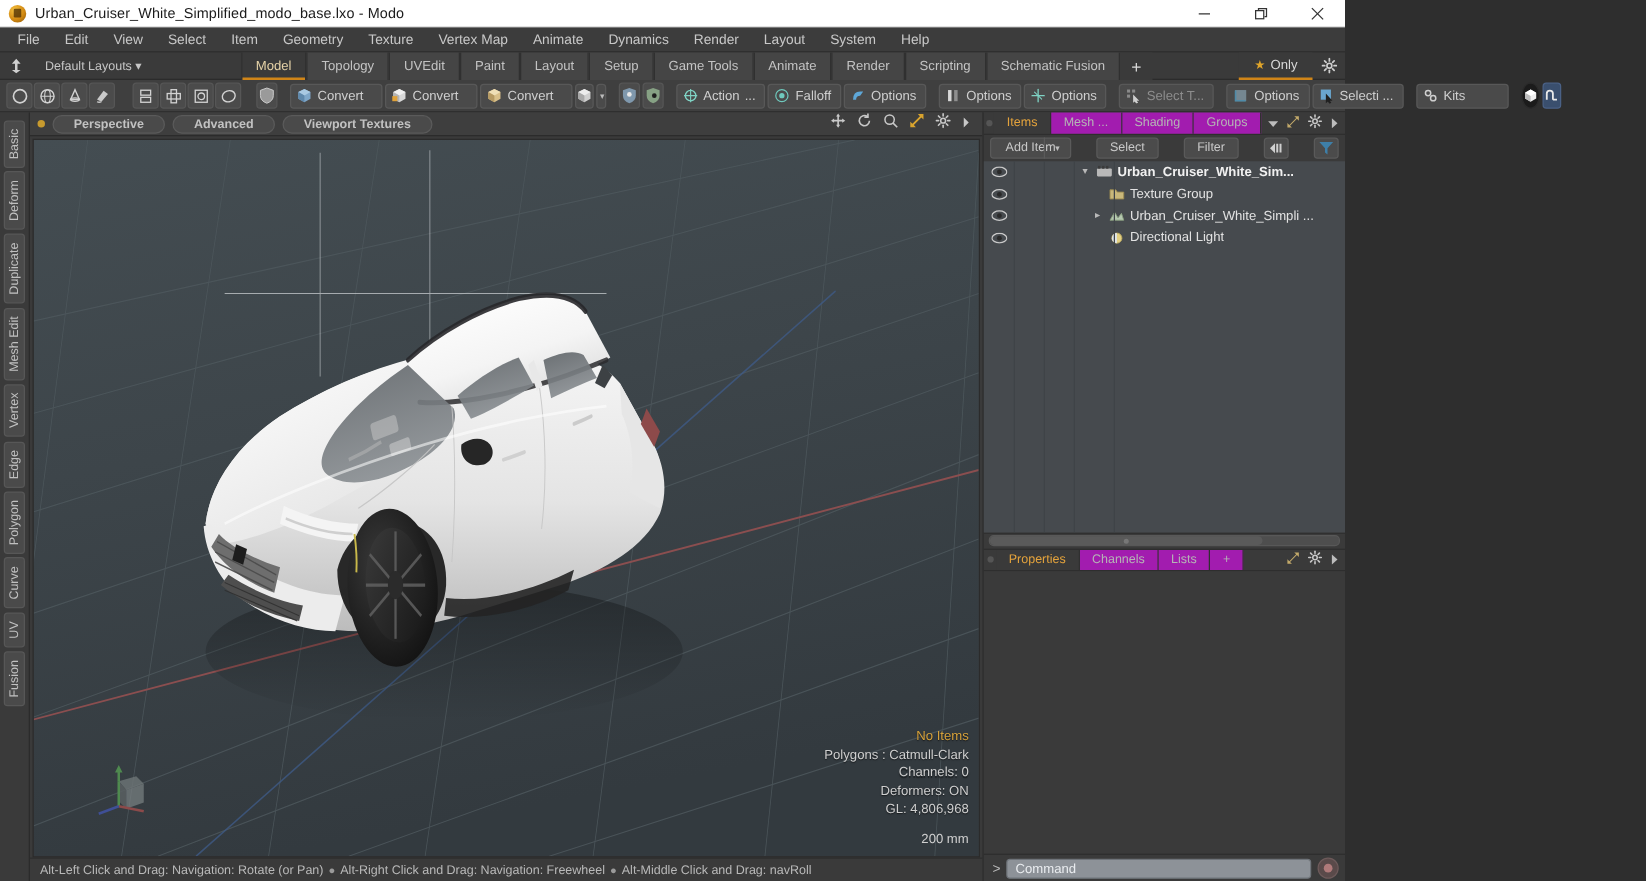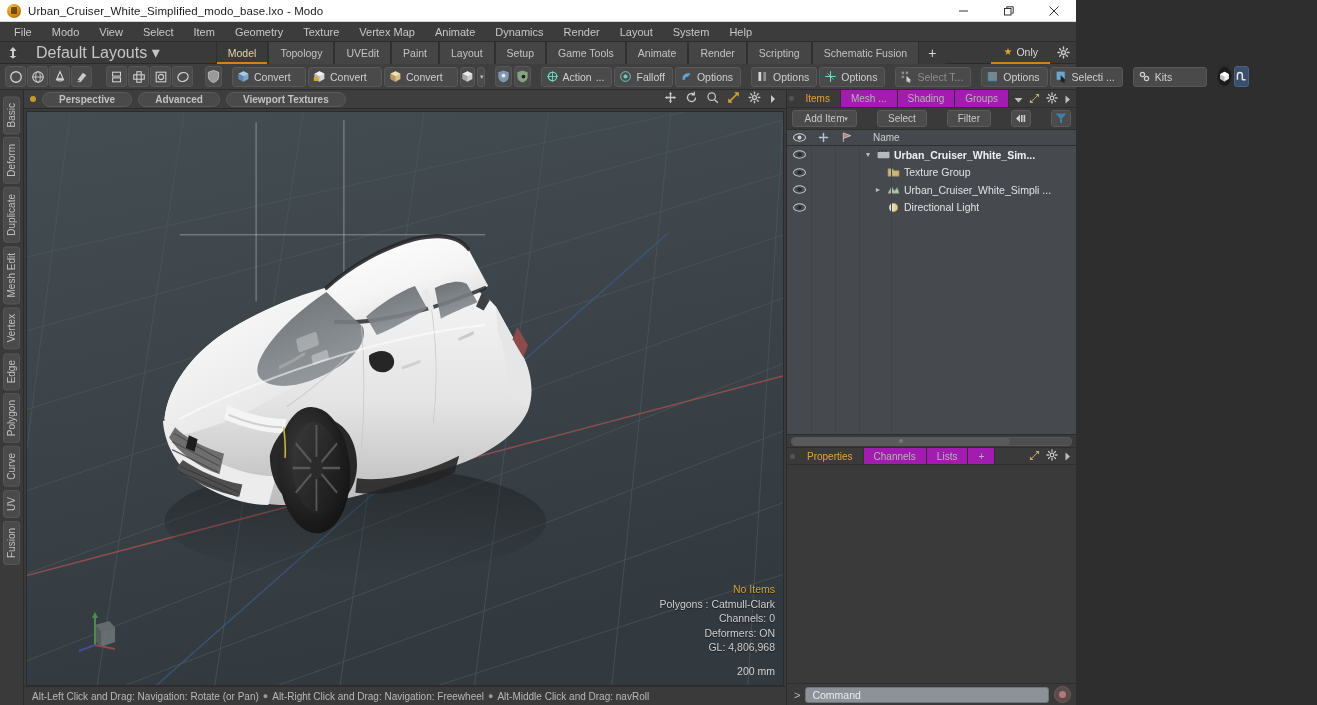--- a/index.html
+++ b/index.html
@@ -44,21 +44,21 @@
   .menu-item {
     font-size: 11px; color: #c8c8c8; padding: 2px 10px; white-space: nowrap; line-height: 14px;
   }
 
   
   .layoutbar {
     height: 22px; background: #3a3a3a; display: flex; align-items: center;
     flex: 0 0 22px; border-bottom: 1px solid #2b2b2b; padding-left: 4px;
   }
   .anchor-ico { width: 18px; display: flex; align-items: center; justify-content: center; }
-  .layout-sel { font-size: 16px; color: #c6c6c6; padding: 0 10px 0 14px; white-space: nowrap; }
+  .layout-sel { font-size: 10px; color: #c6c6c6; padding: 0 10px 0 14px; white-space: nowrap; }
   .layout-spacer { flex: 1 1 auto; }
   .tabs { display: flex; align-items: stretch; height: 22px; }
   .tab {
     font-size: 10.5px; color: #c3c3c3; padding: 0 11px; display: flex; align-items: center;
     background: #454545; border-left: 1px solid #303030; border-right: 1px solid #303030;
     white-space: nowrap; position: relative;
   }
   .tab.active { background: #3a3a3a; color: #e6d3a8; }
   .tab.active::after {
     content: ""; position: absolute; left: 0; right: 0; bottom: 0; height: 2px; background: #d08518;
@@ -266,21 +266,21 @@
         <svg width="12" height="12" viewBox="0 0 12 12">
           <line x1="1.5" y1="1.5" x2="10.5" y2="10.5" stroke="#333" stroke-width="1"></line>
           <line x1="10.5" y1="1.5" x2="1.5" y2="10.5" stroke="#333" stroke-width="1"></line>
         </svg>
       </div>
     </div>
   </div>
 
   <div class="menubar">
     <div class="menu-item">File</div>
-    <div class="menu-item">Modo</div>
+    <div class="menu-item">Edit</div>
     <div class="menu-item">View</div>
     <div class="menu-item">Select</div>
     <div class="menu-item">Item</div>
     <div class="menu-item">Geometry</div>
     <div class="menu-item">Texture</div>
     <div class="menu-item">Vertex Map</div>
     <div class="menu-item">Animate</div>
     <div class="menu-item">Dynamics</div>
     <div class="menu-item">Render</div>
     <div class="menu-item">Layout</div>
@@ -894,39 +894,20 @@
               <rect x="8.6" y="1" width="1.6" height="7" fill="#cfcfcf"></rect>
             </svg>
         </div>
         <div class="rp-sqbtn">
           <svg width="12" height="11" viewBox="0 0 12 11">
               <path d="M0.5 0.5 H11.5 L7 5.5 V10.5 L5 9 V5.5 Z" fill="#3e7fa8"></path>
             </svg>
         </div>
       </div>
 
-      <div class="itemhdr">
-        <div class="ih-col">
-          <svg width="13" height="9" viewBox="0 0 14 9">
-              <ellipse cx="7" cy="4.5" rx="6.4" ry="4" fill="none" stroke="#d0d0d0" stroke-width="1.1"></ellipse>
-              <circle cx="7" cy="4.5" r="2.1" fill="#d0d0d0"></circle>
-            </svg>
-        </div>
-        <div class="ih-col">
-          <svg width="11" height="11" viewBox="0 0 12 12">
-              <path d="M6 0.5 L7.4 2.6 H6.7 V5.3 H9.4 V4.6 L11.5 6 L9.4 7.4 V6.7 H6.7 V9.4 H7.4 L6 11.5 L4.6 9.4 H5.3 V6.7 H2.6 V7.4 L0.5 6 L2.6 4.6 V5.3 H5.3 V2.6 H4.6 Z" fill="#b9c3d4"></path>
-            </svg>
-        </div>
-        <div class="ih-col">
-          <svg width="12" height="11" viewBox="0 0 12 12">
-              <path d="M2 11 V1 L10 4 L2 7" fill="#c07a7a" stroke="#d9d9d9" stroke-width=".8"></path>
-            </svg>
-        </div>
-        <div class="ih-name">Name</div>
-      </div>
 
       <div class="itemlist">
         <div class="colsep" style="left:24px"></div>
         <div class="colsep" style="left:48px"></div>
         <div class="colsep" style="left:72px"></div>
         <div class="colsep" style="left:104px"></div>
 
         <div class="irow root">
           <div class="eye">
             <svg width="13" height="9" viewBox="0 0 14 9">

